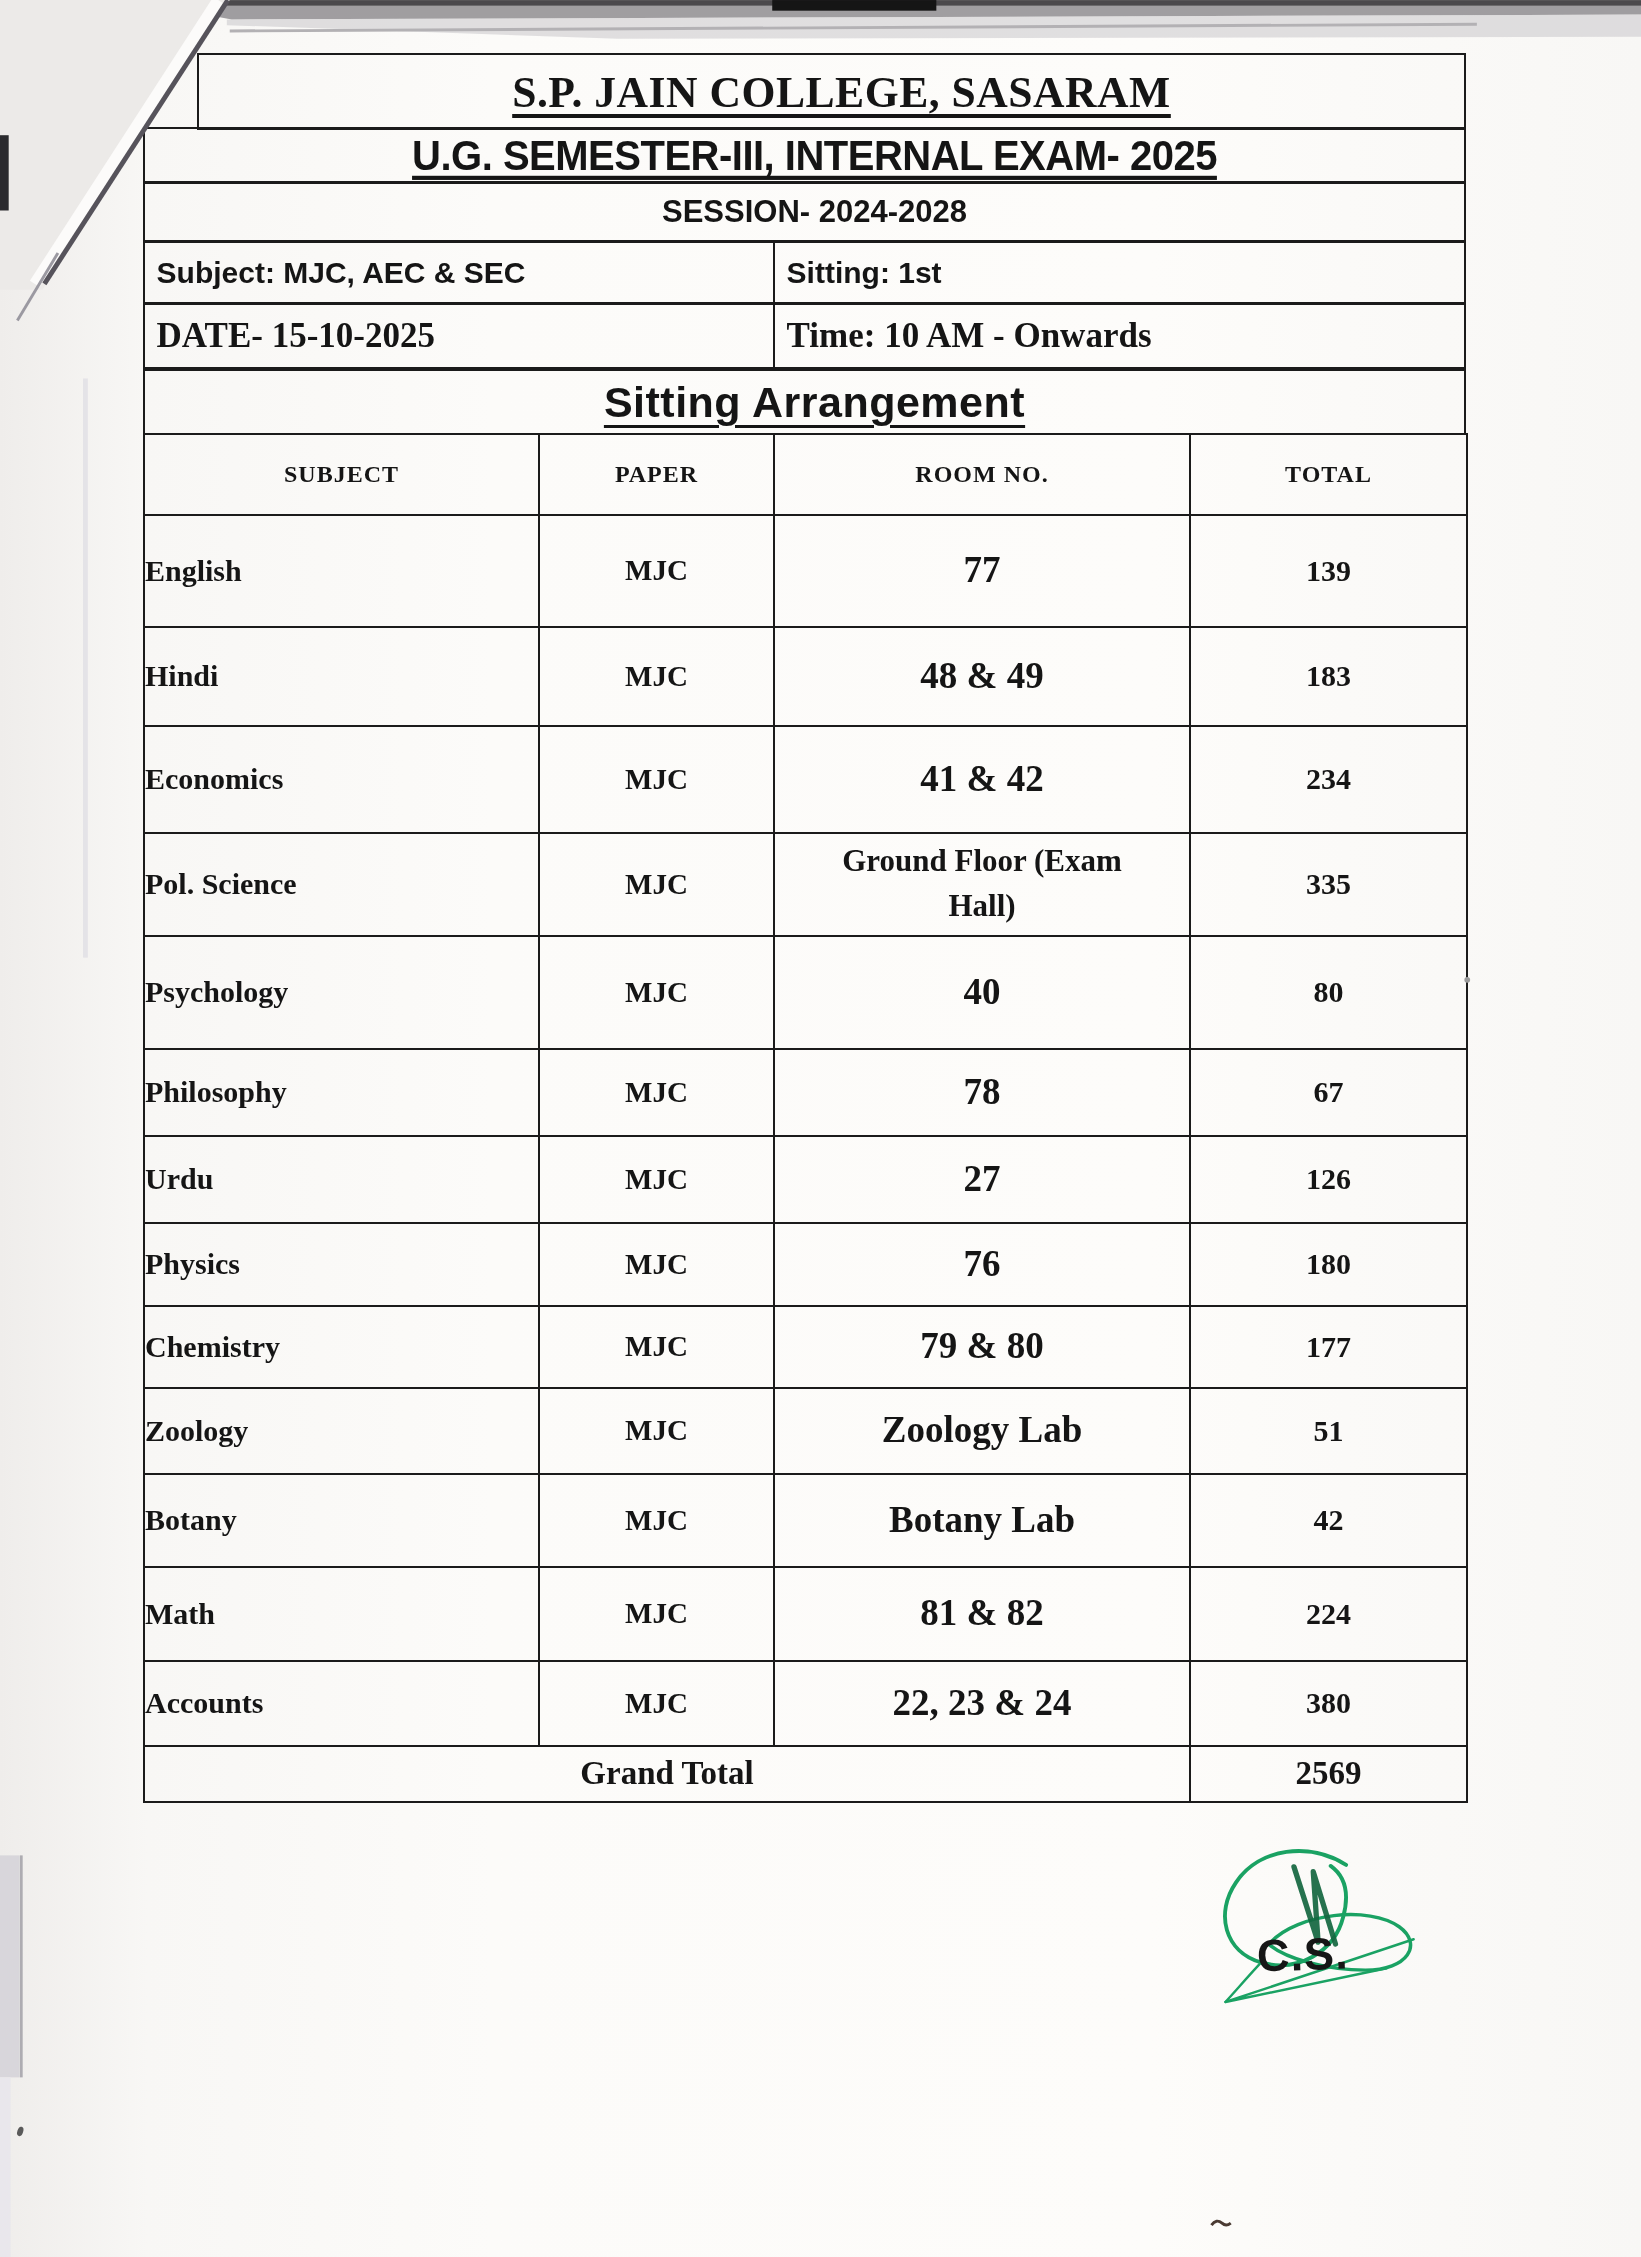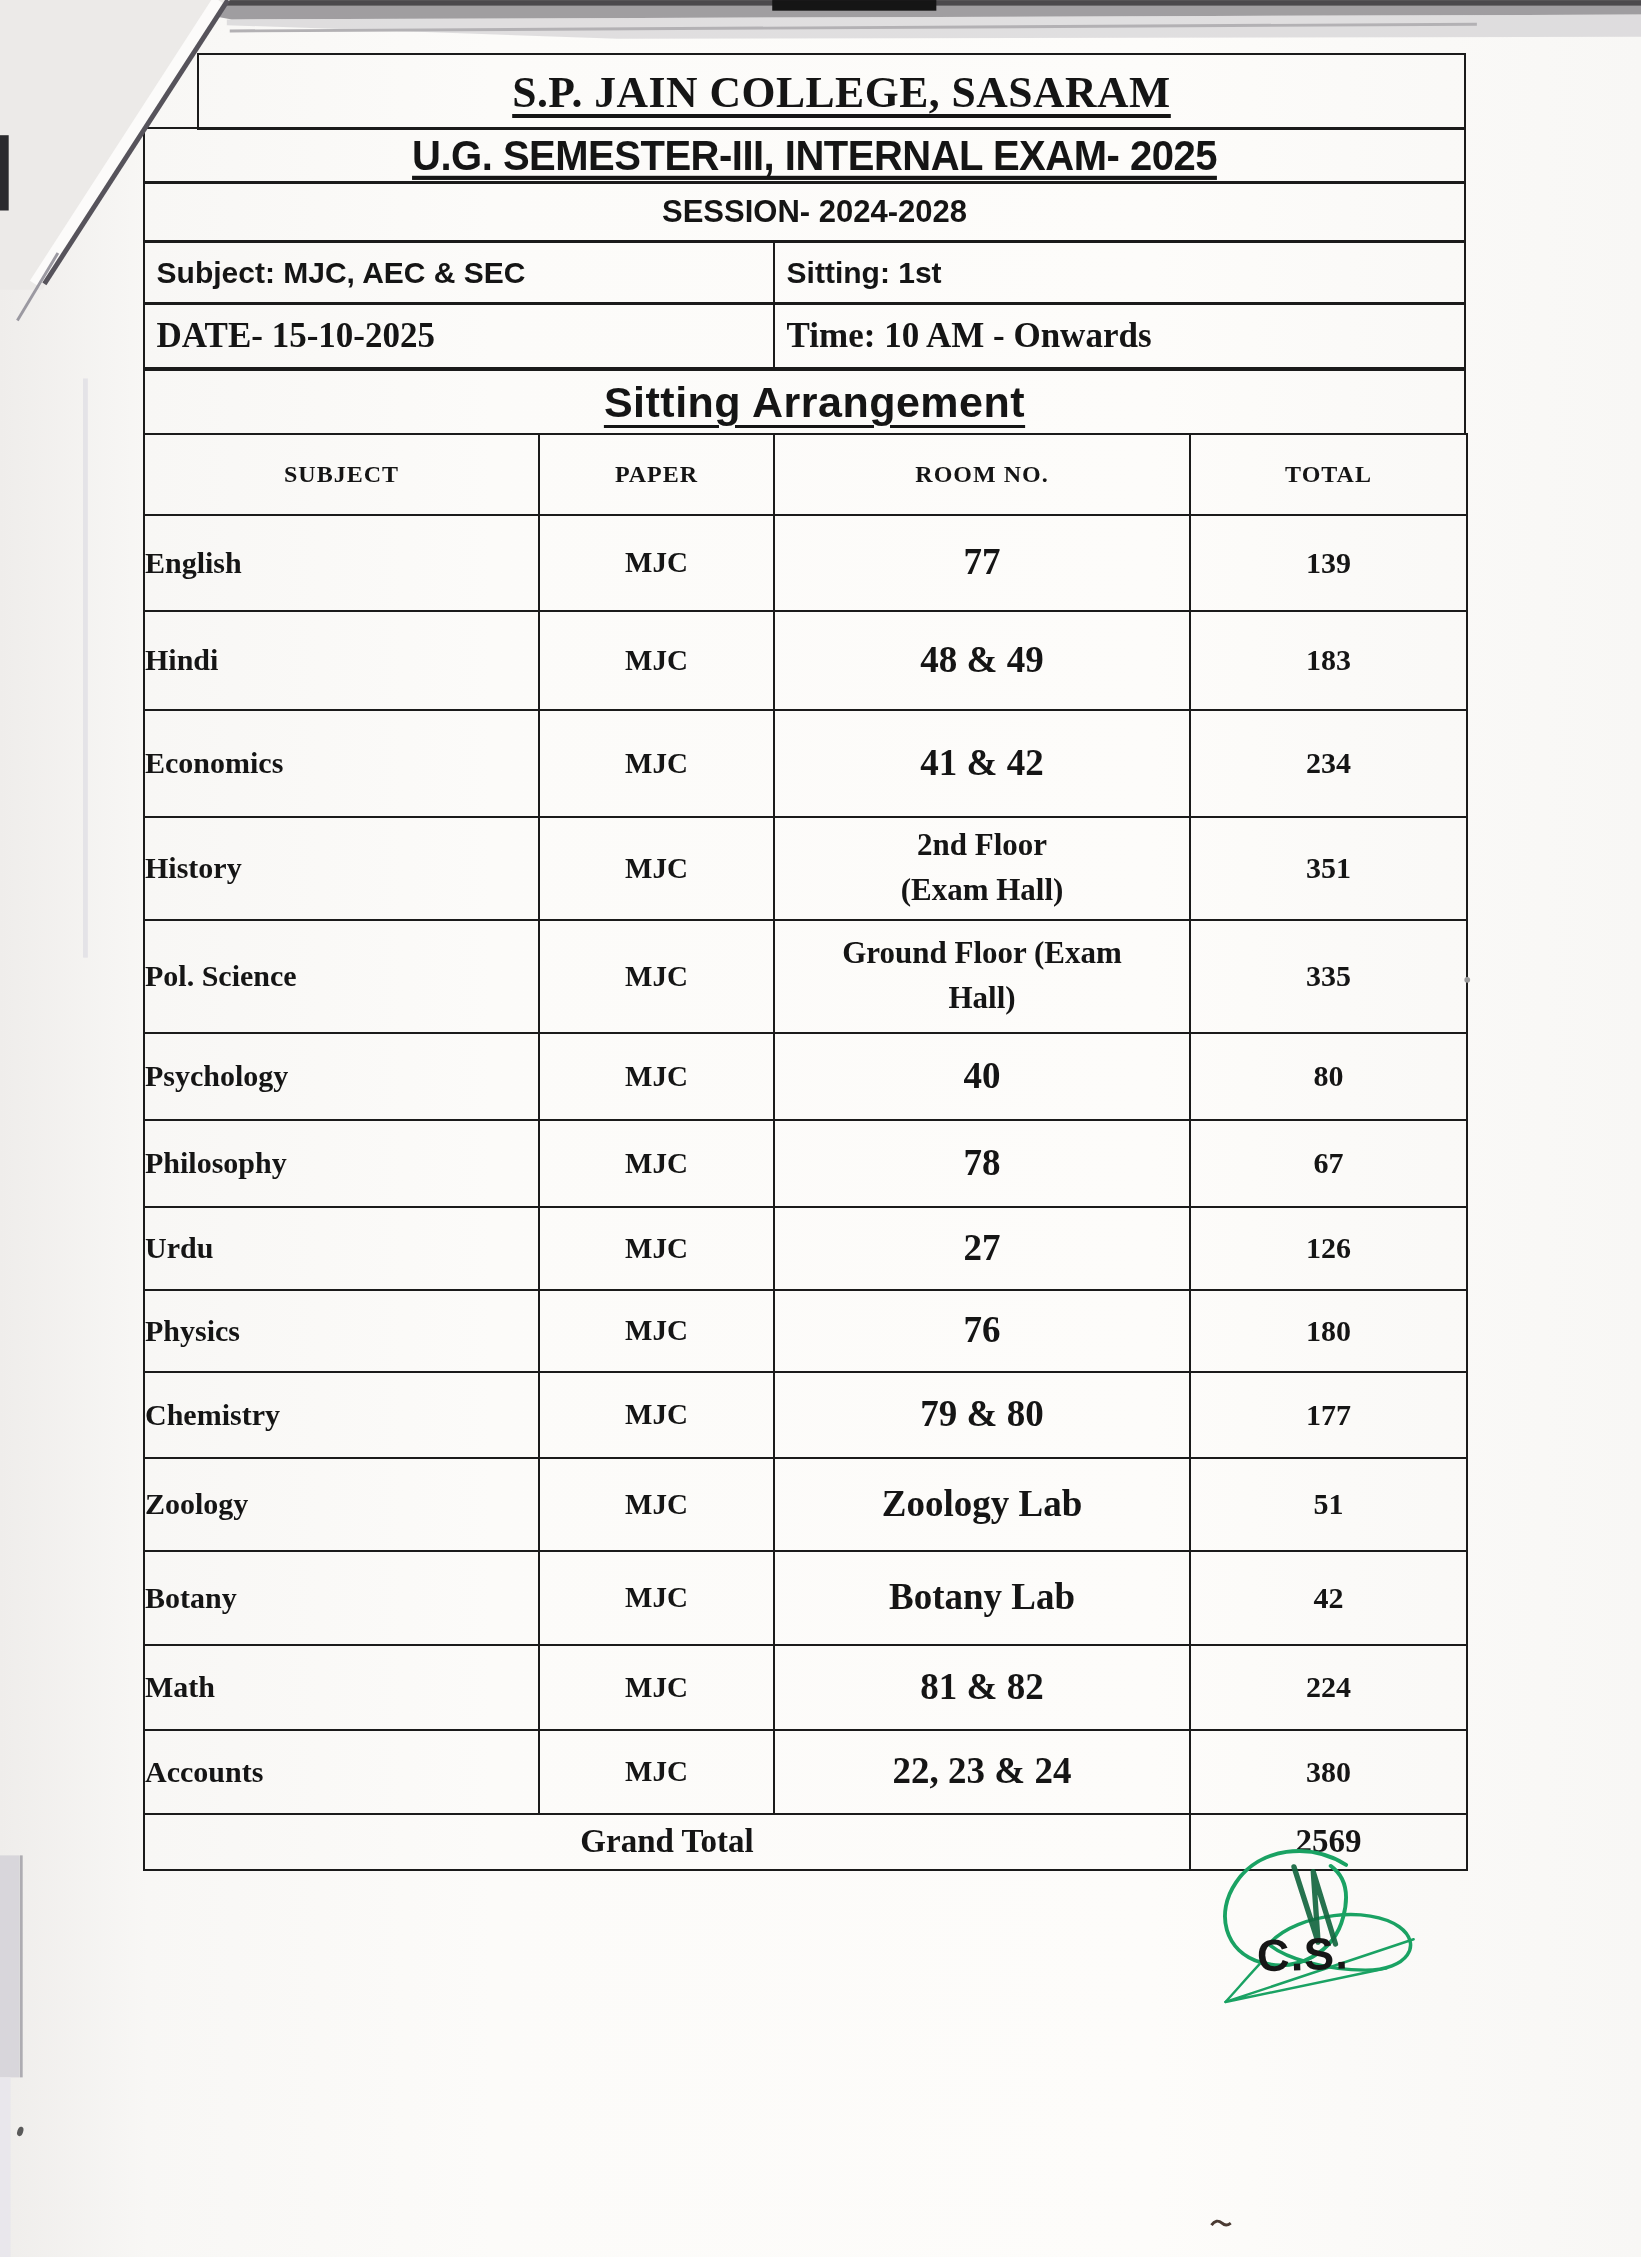--- a/index.html
+++ b/index.html
@@ -39,21 +39,21 @@
   .arrangement-text{
     font-family:"Liberation Sans",sans-serif;font-weight:700;font-size:43px;letter-spacing:0.5px;
     text-decoration:underline;text-decoration-thickness:2.9px;text-underline-offset:7.7px;
   }
   
   table.seating{border-collapse:collapse;width:1323px;table-layout:fixed;}
   table.seating td,table.seating th{border:2.9px solid #1b1b1b;padding:0;vertical-align:middle;}
   col.c-subject{width:395px;} col.c-paper{width:235px;} col.c-room{width:416px;} col.c-total{width:277px;}
   thead tr{height:81px;}
   th{font-family:"Liberation Serif",serif;font-weight:700;font-size:24px;letter-spacing:1px;text-align:center;}
-  tbody tr:nth-child(1){height:96px;} tbody tr:nth-child(2){height:99px;}
+  tbody tr:nth-child(1){height:112px;} tbody tr:nth-child(2){height:99px;}
   tbody tr:nth-child(3){height:107px;margin-left:12px;} tbody tr:nth-child(4){height:103px;}
   tbody tr:nth-child(5){height:113px;} tbody tr:nth-child(6){height:87px;}
   tbody tr:nth-child(7){height:87px;} tbody tr:nth-child(8){height:83px;}
   tbody tr:nth-child(9){height:82px;} tbody tr:nth-child(10){height:86px;}
   tbody tr:nth-child(11){height:93px;} tbody tr:nth-child(12){height:94px;}
   tbody tr:nth-child(13){height:85px;} tbody tr:nth-child(14){height:84px;}
   td.cell-subject{font-weight:700;font-size:30px;text-align:left;padding-left:12.6px;}
   td.cell-paper{font-weight:700;font-size:29px;text-align:center;}
   td.cell-room{font-weight:700;font-size:37px;text-align:center;white-space:pre-line;line-height:1.2;}
   td.cell-room.room-small{font-size:31px;line-height:1.45;}
@@ -131,27 +131,20 @@
       <td class="cell-room">48 &amp; 49</td>
       <td class="cell-total">183</td>
     </tr>
           <tr>
       <td class="cell-subject">Economics</td>
       <td class="cell-paper">MJC</td>
       <td class="cell-room">41 &amp; 42</td>
       <td class="cell-total">234</td>
     </tr>
           <tr>
-      <td class="cell-subject">History</td>
-      <td class="cell-paper">MJC</td>
-      <td class="cell-room room-small">2nd Floor
-(Exam Hall)</td>
-      <td class="cell-total">351</td>
-    </tr>
-          <tr>
       <td class="cell-subject">Pol. Science</td>
       <td class="cell-paper">MJC</td>
       <td class="cell-room room-small">Ground Floor (Exam
 Hall)</td>
       <td class="cell-total">335</td>
     </tr>
           <tr>
       <td class="cell-subject">Psychology</td>
       <td class="cell-paper">MJC</td>
       <td class="cell-room">40</td>

